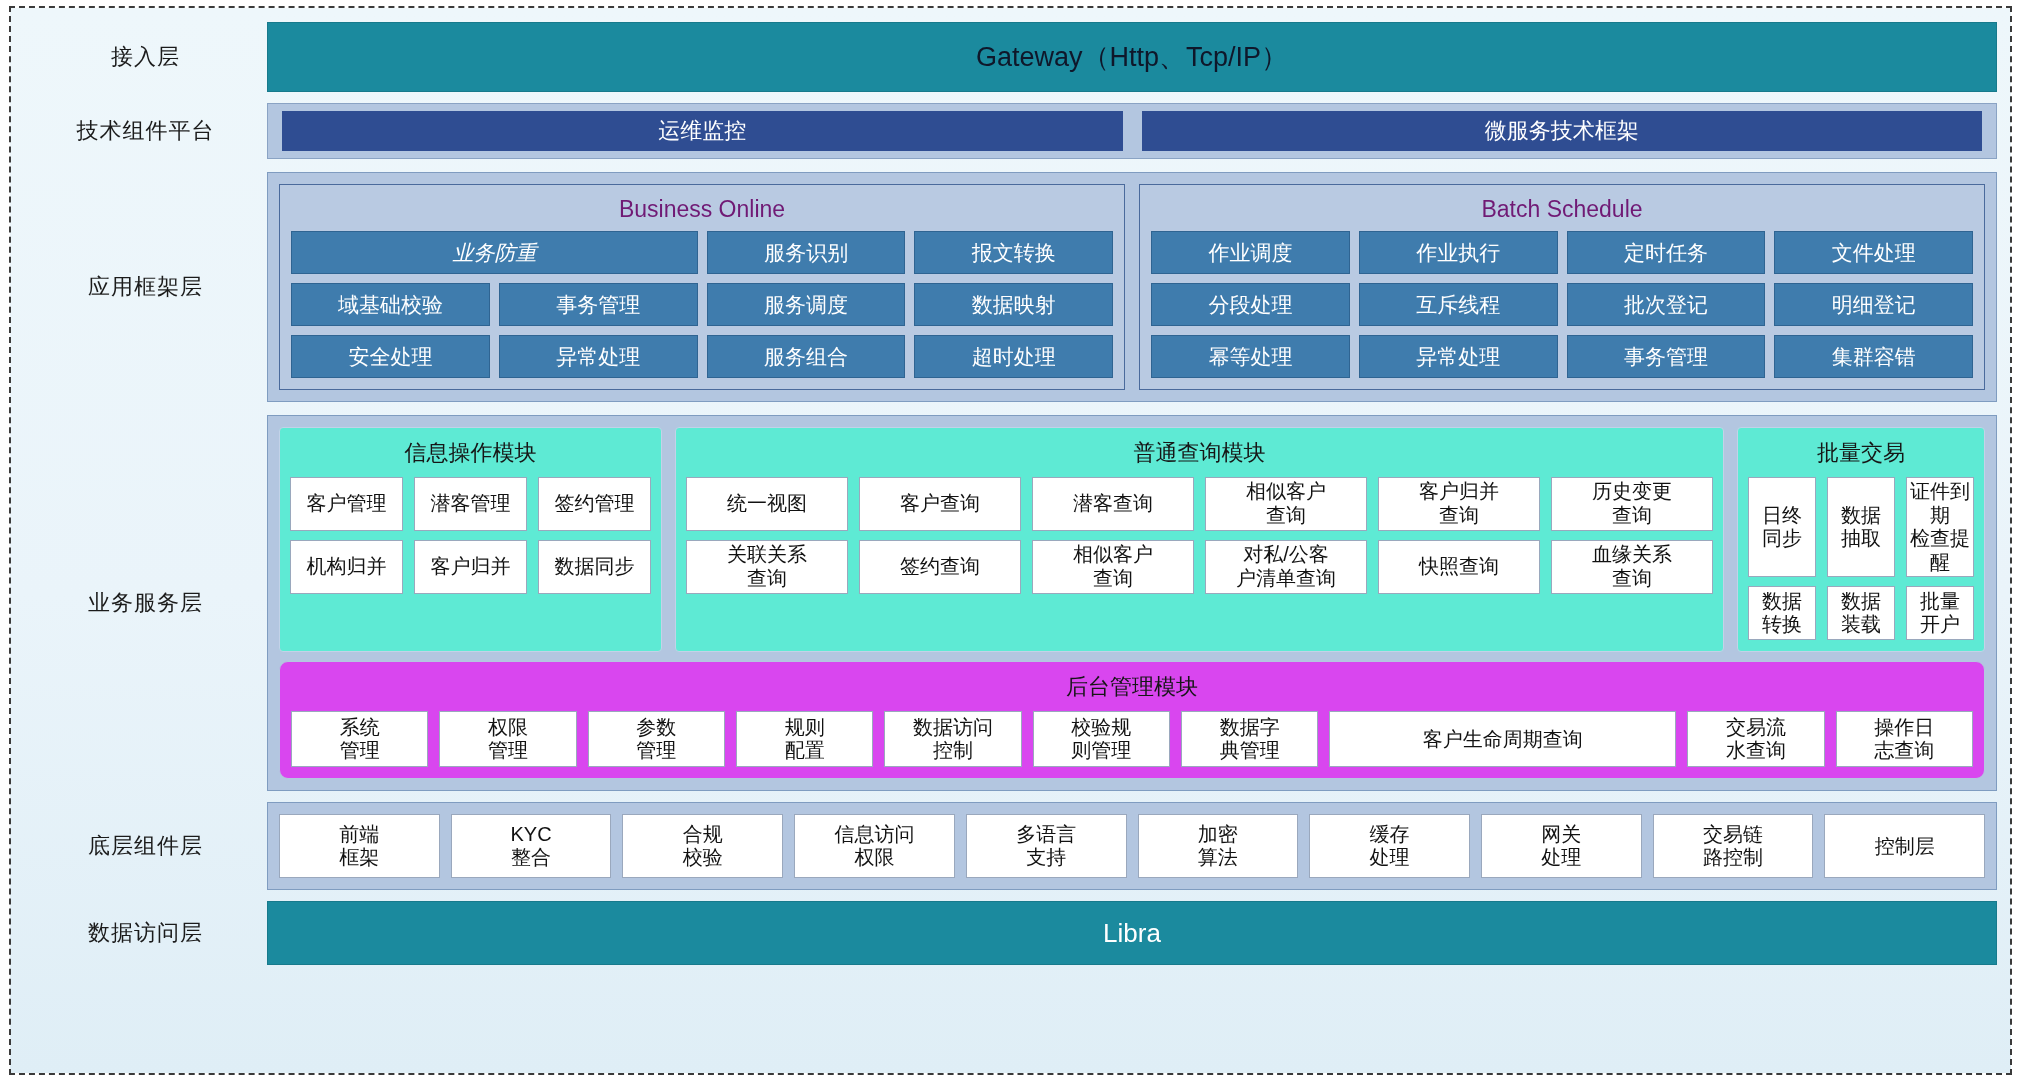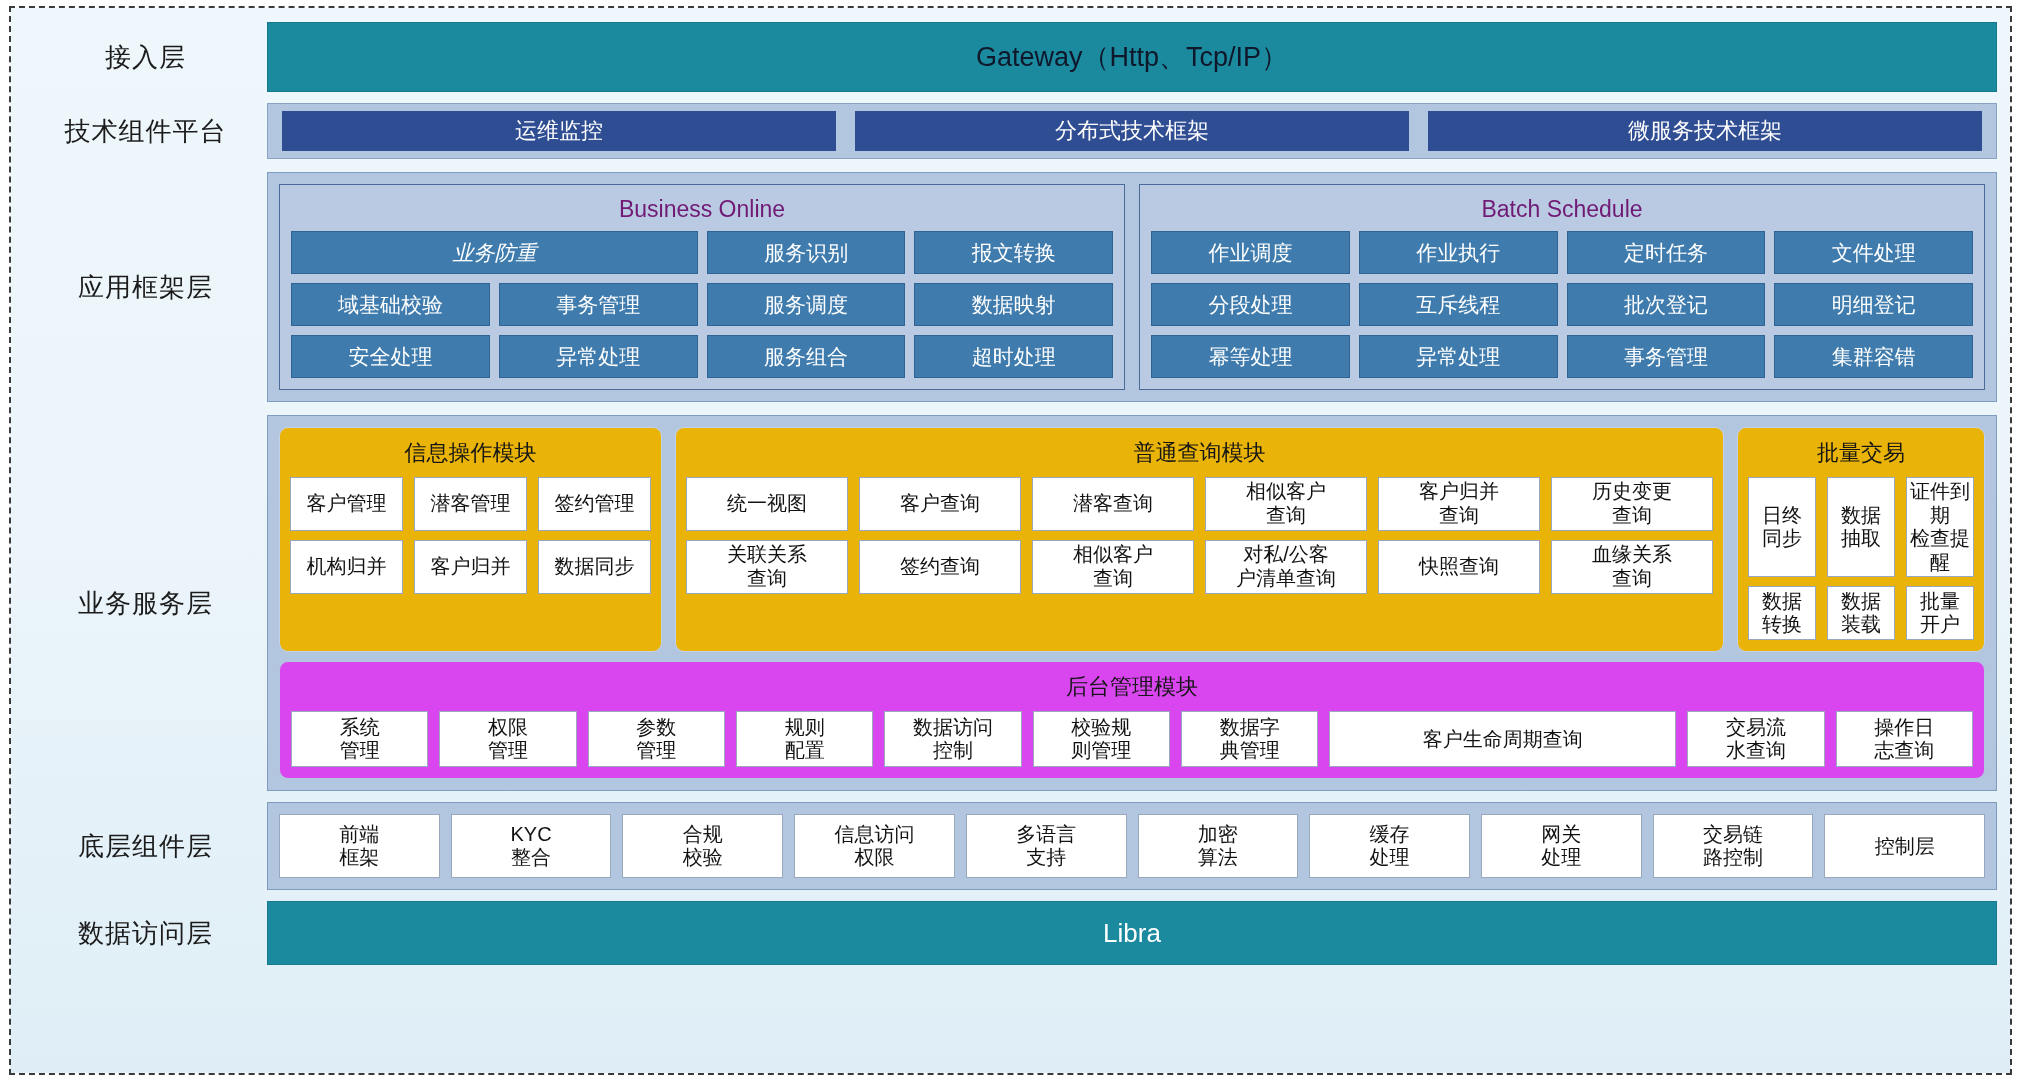--- a/index.html
+++ b/index.html
@@ -46,21 +46,21 @@
     display: flex;
     align-items: stretch;
     width: 100%;
   }
   .row-label {
     width: 243px;
     min-width: 243px;
     display: flex;
     align-items: center;
     justify-content: center;
-    font-size: 26px;
+    font-size: 22px;
     color: #1b1b1b;
     letter-spacing: 1px;
     font-family: Liberation Mono, monospace;
     text-align: right;
   }
   .row-body {
     flex: 1;
     display: flex;
   }
 
@@ -157,23 +157,23 @@
     flex-direction: column;
     gap: 9px;
     padding: 11px;
     box-sizing: border-box;
   }
   .biz-top {
     display: flex;
     gap: 13px;
   }
   .biz-module {
-    background: #eab308;
+    background: #5eead4;
     border: 1px solid #c3d2e8;
-    border-radius: 9px;
+    border-radius: 4px;
     padding: 5px 10px 11px 10px;
     box-sizing: border-box;
     display: flex;
     flex-direction: column;
   }
   .biz-module-title {
     text-align: center;
     font-size: 22px;
     color: #161616;
     padding: 5px 0 9px 0;
@@ -288,21 +288,20 @@
       </div>
     </div>
 
     <div class="gap-s"></div>
 
     <div class="row">
       <div class="row-label">技术组件平台</div>
       <div class="row-body">
         <div class="tech-bar">
           <div class="tech-chip">运维监控</div>
-          <div class="tech-chip">分布式技术框架</div>
           <div class="tech-chip">微服务技术框架</div>
         </div>
       </div>
     </div>
 
     <div class="gap-m"></div>
 
     <div class="row" style="flex:0 0 auto;">
       <div class="row-label">应用框架层</div>
       <div class="row-body">

